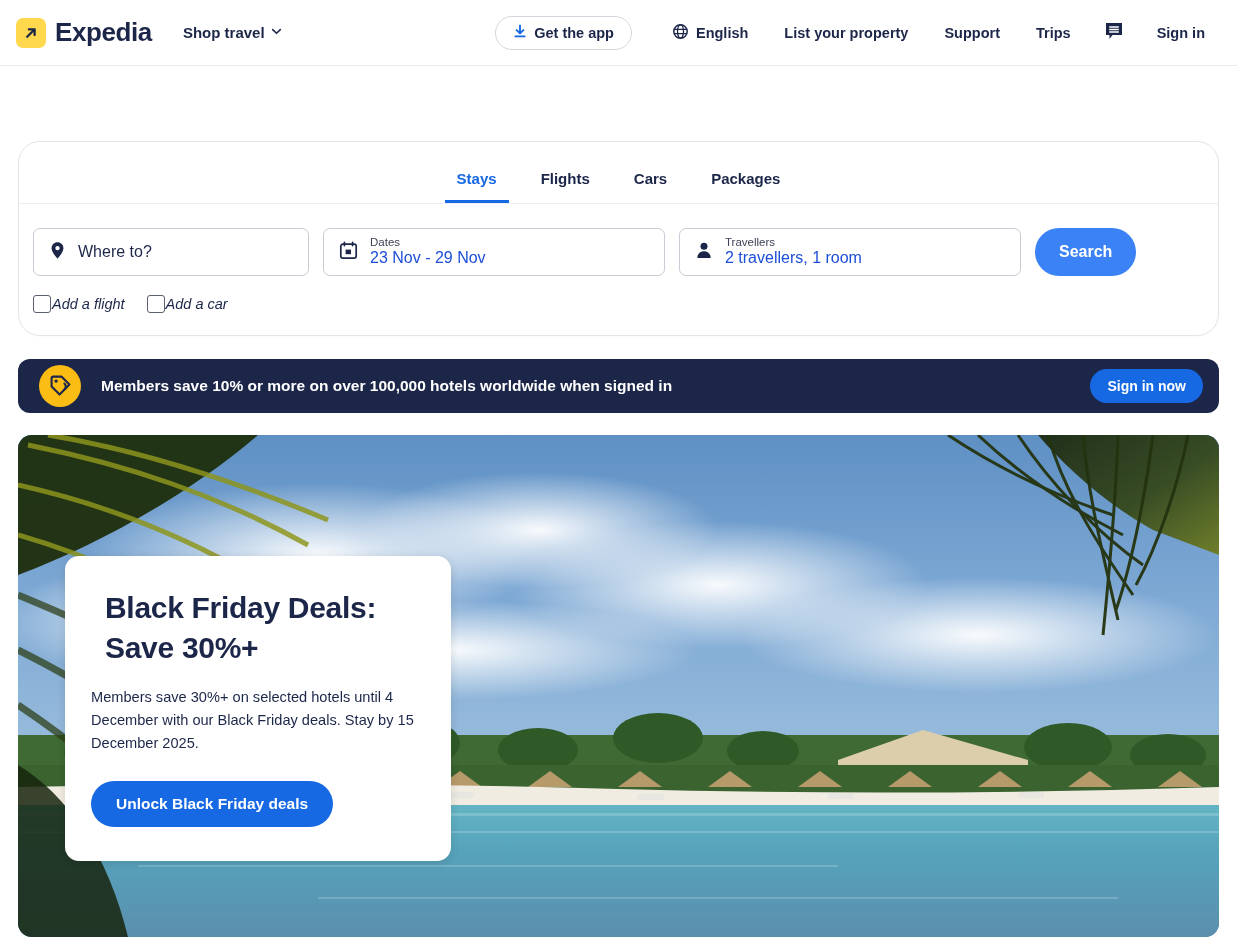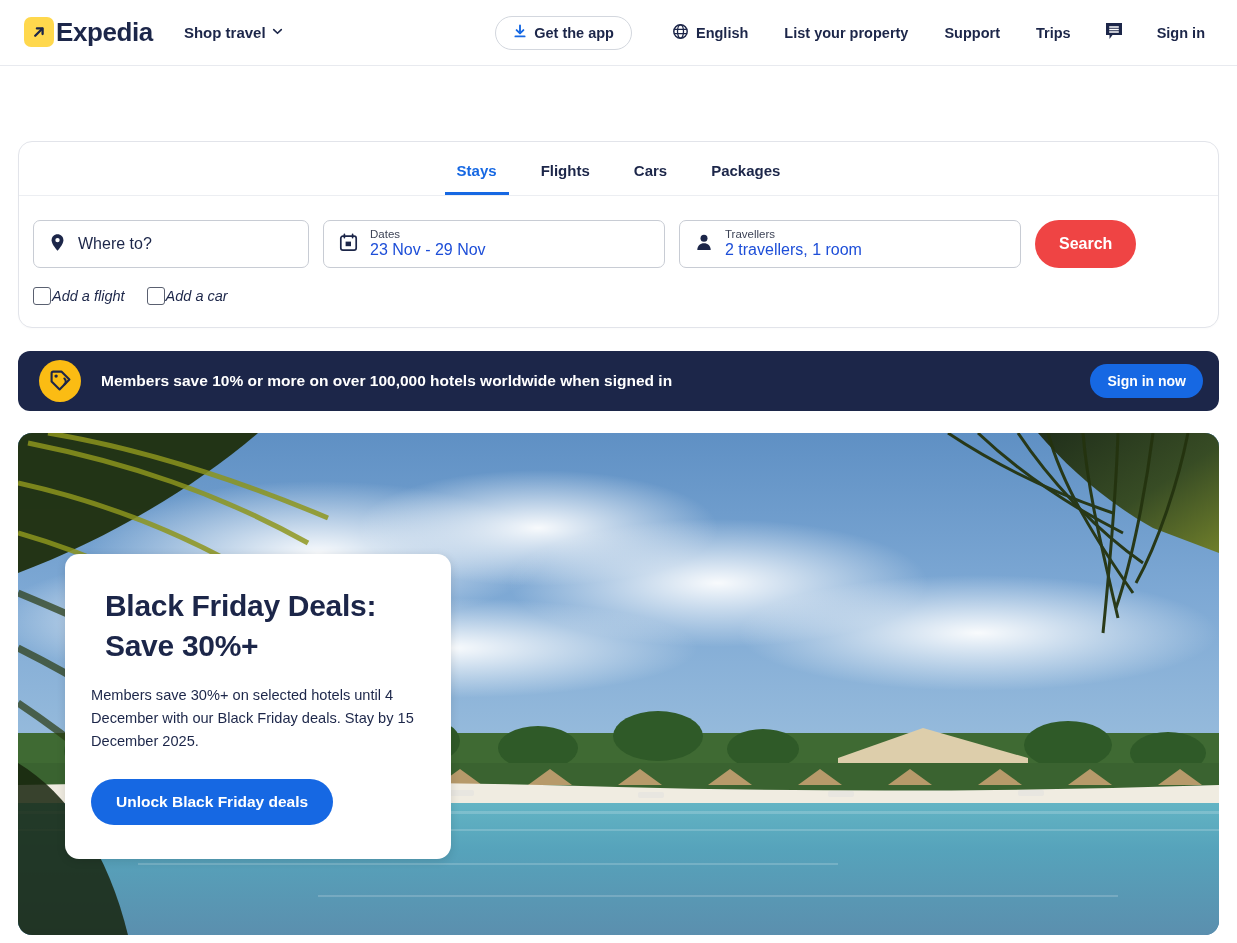--- a/index.html
+++ b/index.html
@@ -18,22 +18,23 @@
     width: 100%;
     background: #ffffff;
     border-bottom: 1px solid #e8eaef;
     display: flex;
     align-items: center;
     padding: 0 14px 0 14px;
     position: relative;
   }
   .brand {
     display: flex;
-    gap: 2px;
-    margin-left: 10px;
+    align-items: center;
+    gap: 9px;
+    margin-left: 2px;
   }
   .logo-mark {
     width: 30px; height: 30px;
     background: #ffd84d;
     border-radius: 7px;
     display: flex; align-items: center; justify-content: center;
     flex: none;
   }
   .logo-word {
     font-size: 26px;
@@ -89,23 +90,23 @@
   
   .page {
     width: 1237px;
     padding: 0 18px;
   }
   .spacer-top { height: 75px; }
 
   
   .search-card {
     border: 1px solid #e2e4ea;
-    border-radius: 14px;
+    border-radius: 22px;
     background: #fff;
-    padding: 0 0 22px 0;
+    padding: 8px 0 22px 0;
     box-shadow: 0 1px 2px rgba(0,0,0,0.02);
   }
   .tabs {
     display: flex;
     justify-content: center;
     gap: 0;
     border-bottom: 1px solid #eceef2;
     padding-top: 12px;
   }
   .tab {
@@ -145,21 +146,21 @@
   .field-stack { display: flex; flex-direction: column; justify-content: center; line-height: 1.15; }
   .field-label { font-size: 11.5px; color: #3d4356; font-weight: 400; }
   .field-value { font-size: 16px; color: #1d4ed8; font-weight: 400; }
   .field-placeholder { font-size: 16px; color: #1c2649; font-weight: 400; }
   .btn-search {
     height: 48px;
     min-width: 82px;
     padding: 0 24px;
     border: none;
     border-radius: 24px;
-    background: #ef4444;
+    background: #3b82f6;
     color: #fff;
     font-size: 16px;
     font-weight: 700;
     cursor: pointer;
     font-family: "Liberation Sans", sans-serif;
   }
   .checkrow {
     display: flex;
     align-items: center;
     gap: 22px;
@@ -171,21 +172,21 @@
     border: 1.6px solid #5a6070;
     border-radius: 3px;
     background: #fff;
     flex: none;
   }
   .checklabel { font-size: 14.5px; color: #1c2649; }
 
   
   .member-banner {
     margin-top: 23px;
-    height: 60px;
+    height: 54px;
     background: #1c2649;
     border-radius: 12px;
     display: flex;
     align-items: center;
     padding: 0 16px 0 21px;
   }
   .member-badge {
     width: 42px; height: 42px;
     border-radius: 50%;
     background: #fbbc13;

